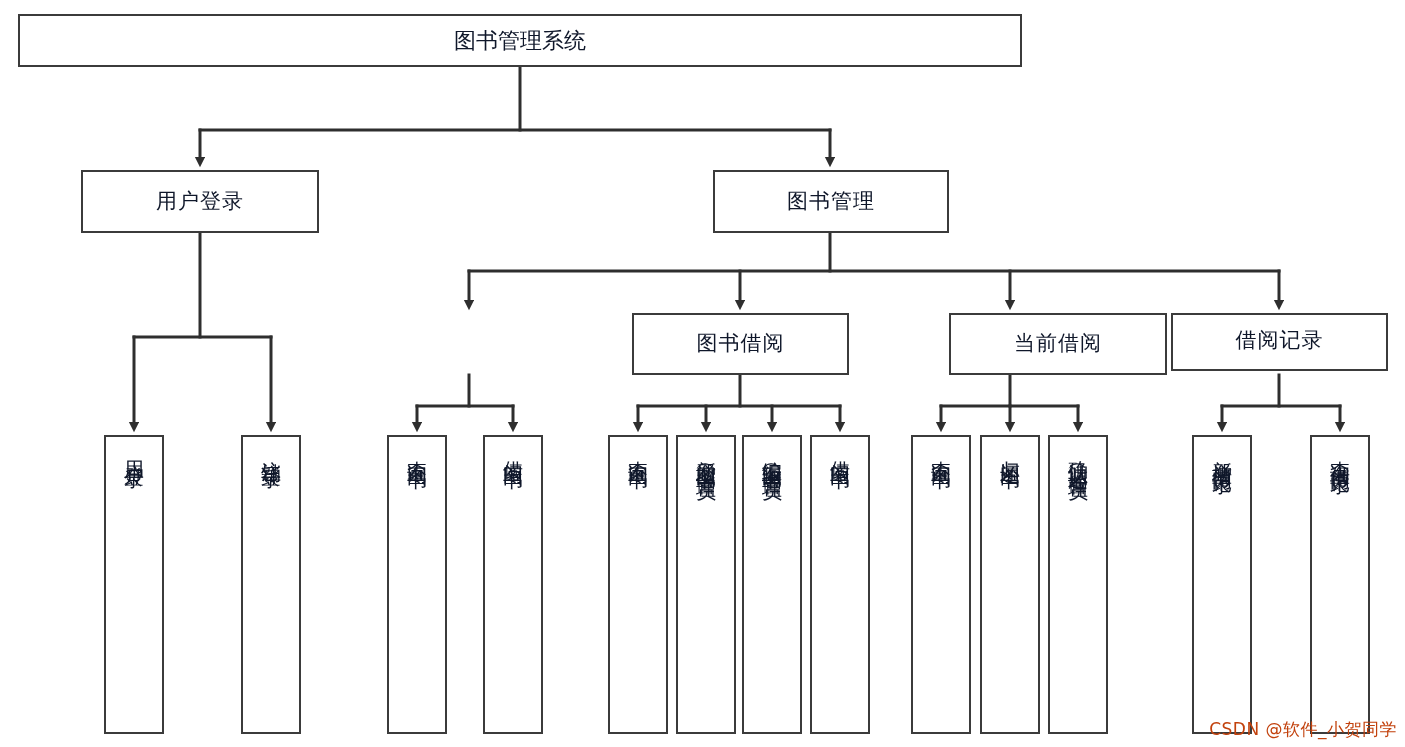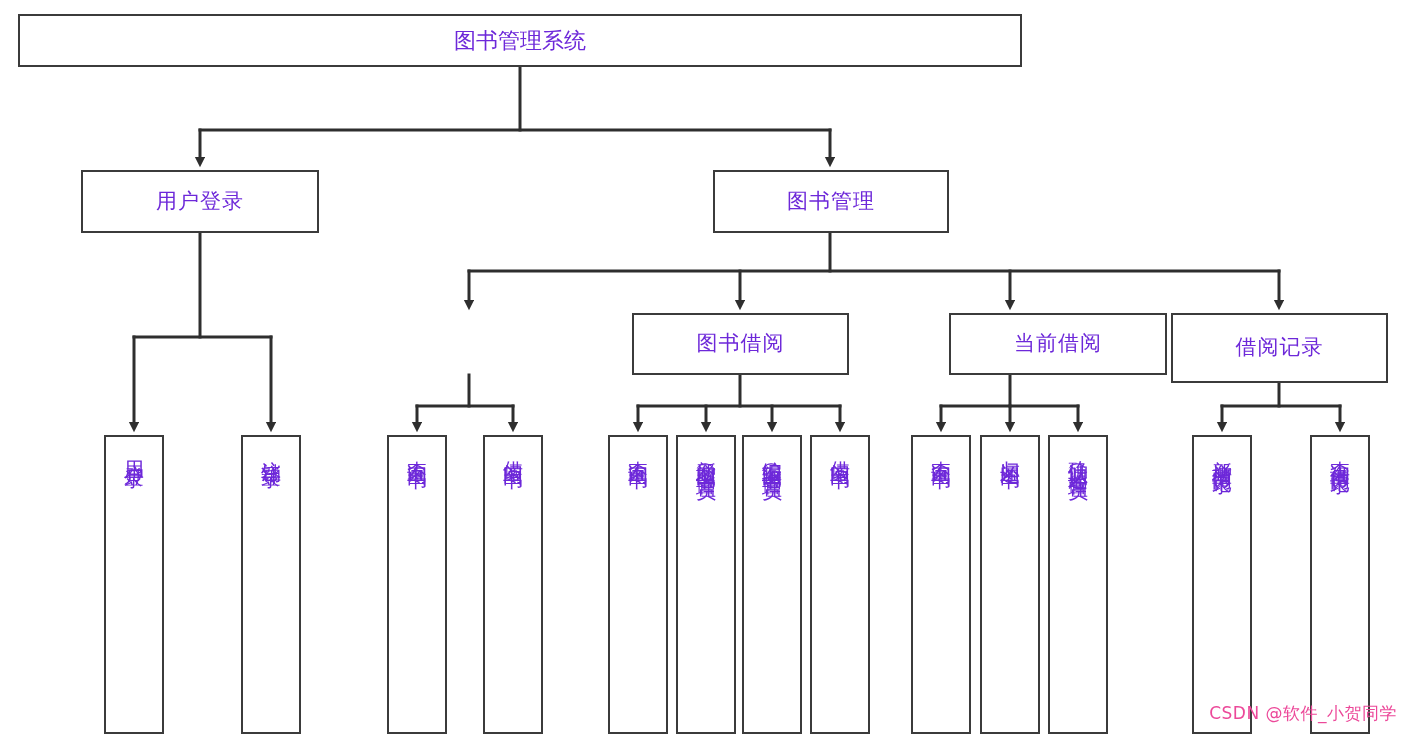--- a/index.html
+++ b/index.html
@@ -2,27 +2,27 @@
 <html><head>
 <meta charset="utf-8">
 <title>图书管理系统 功能结构图</title>
 <style>
   html,body{margin:0;padding:0;background:#ffffff;}
   body{font-family:"DejaVu Sans","Liberation Sans",sans-serif;}
   #canvas{position:relative;width:1405px;height:747px;background:#fff;overflow:hidden;}
   #wires{position:absolute;left:0;top:0;width:1405px;height:747px;pointer-events:none;}
 
   .node{position:absolute;box-sizing:border-box;background:#ffffff;border:2px solid #3b3b3b;
-        display:flex;align-items:center;justify-content:center;color:#6d28d9;}
+        display:flex;align-items:center;justify-content:center;color:#0f172a;}
   .node.h{font-size:21px;letter-spacing:1px;line-height:1.1;}
   .node.root{font-size:22px;}
   .node.leaf{font-size:20px;padding:8px 2px;align-items:flex-start;justify-content:center;}
   .vtext{writing-mode:vertical-rl;text-orientation:upright;letter-spacing:3px;line-height:1.05;
          white-space:nowrap;display:block;}
-  .wm{position:absolute;right:8px;bottom:22px;font-size:17px;color:#ec4899;letter-spacing:.5px;
+  .wm{position:absolute;right:8px;bottom:6px;font-size:17px;color:#c2410c;letter-spacing:.5px;
       white-space:nowrap;text-align:center;}
 </style>
 </head>
 <body>
 
 <div id="canvas">
 
   <svg id="wires" viewBox="0 0 1405 747" xmlns="http://www.w3.org/2000/svg">
     <defs>
       <marker id="ah" markerWidth="11" markerHeight="11" refX="1.2" refY="5.2" orient="auto" markerUnits="userSpaceOnUse">
@@ -83,21 +83,21 @@
   <div class="node h" style="left:713px;top:170px;width:236px;height:63px;">
     <span>图书管理</span>
   </div>
 
   <div class="node h" style="left:632px;top:313px;width:217px;height:62px;">
     <span>图书借阅</span>
   </div>
   <div class="node h" style="left:901px;top:313px;width:218px;height:62px;margin-left:48px;">
     <span>当前借阅</span>
   </div>
-  <div class="node h" style="left:1171px;top:313px;width:217px;height:70px;">
+  <div class="node h" style="left:1171px;top:313px;width:217px;height:58px;font-family:Liberation Mono, monospace;">
     <span>借阅记录</span>
   </div>
 
   <div class="node leaf" style="left:104px;top:435px;width:60px;height:299px;">
     <span class="vtext">用户登录</span>
   </div>
   <div class="node leaf" style="left:241px;top:435px;width:60px;height:299px;">
     <span class="vtext">注销登录</span>
   </div>
 

